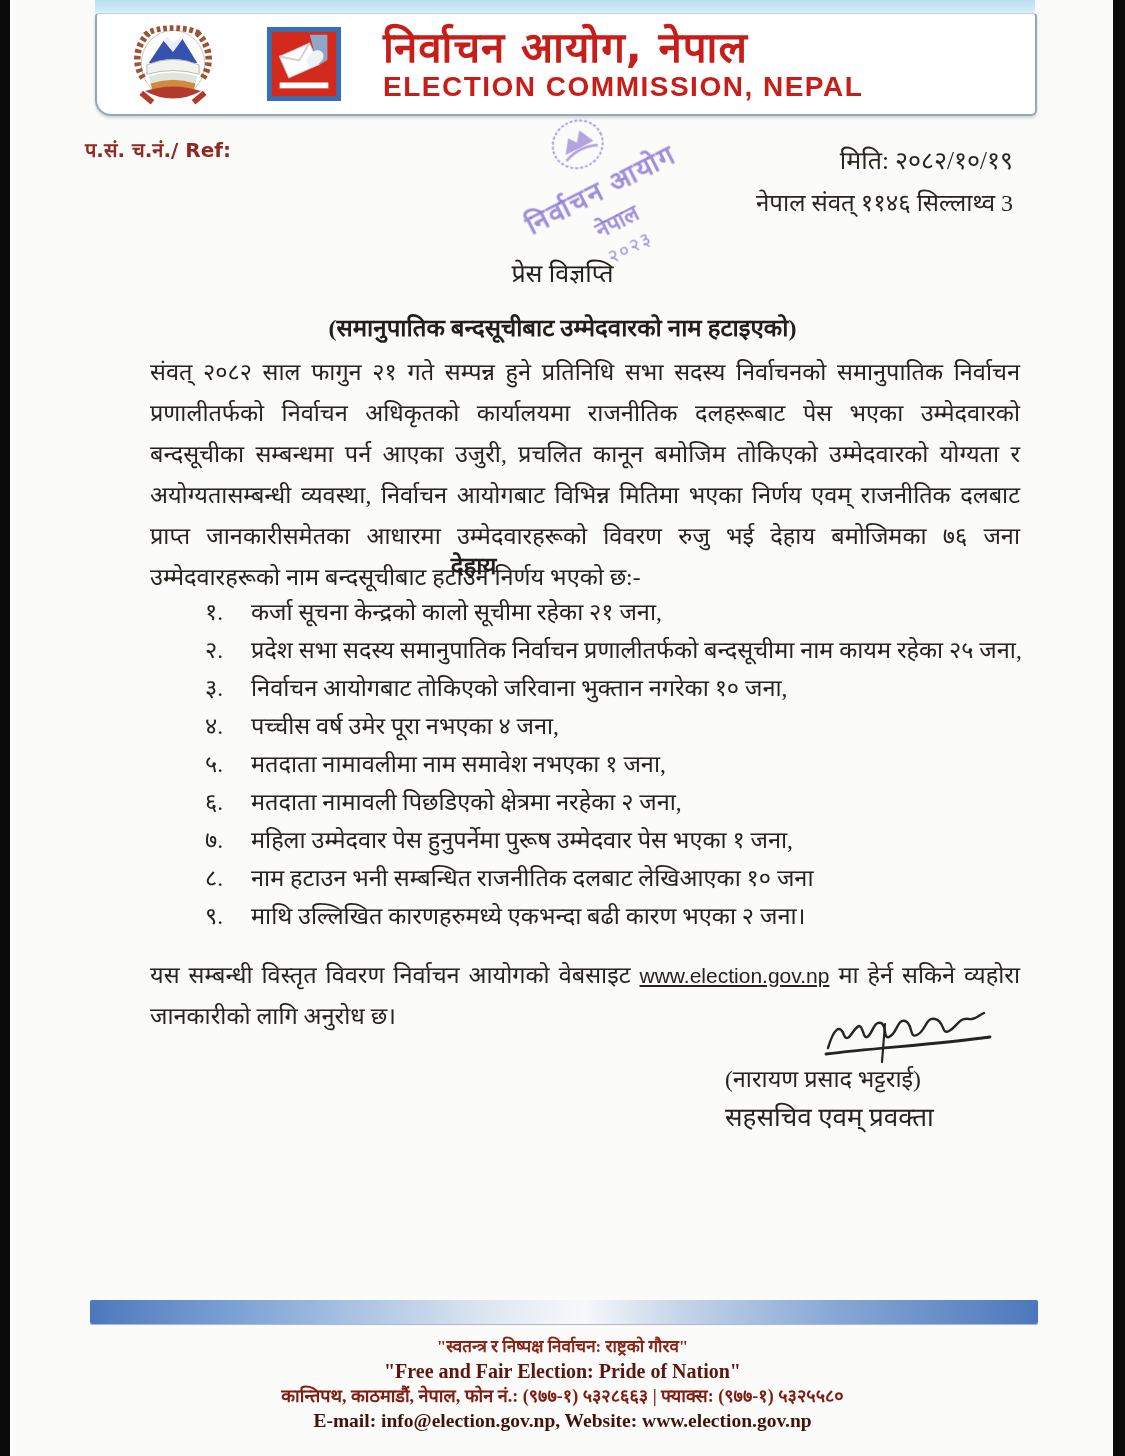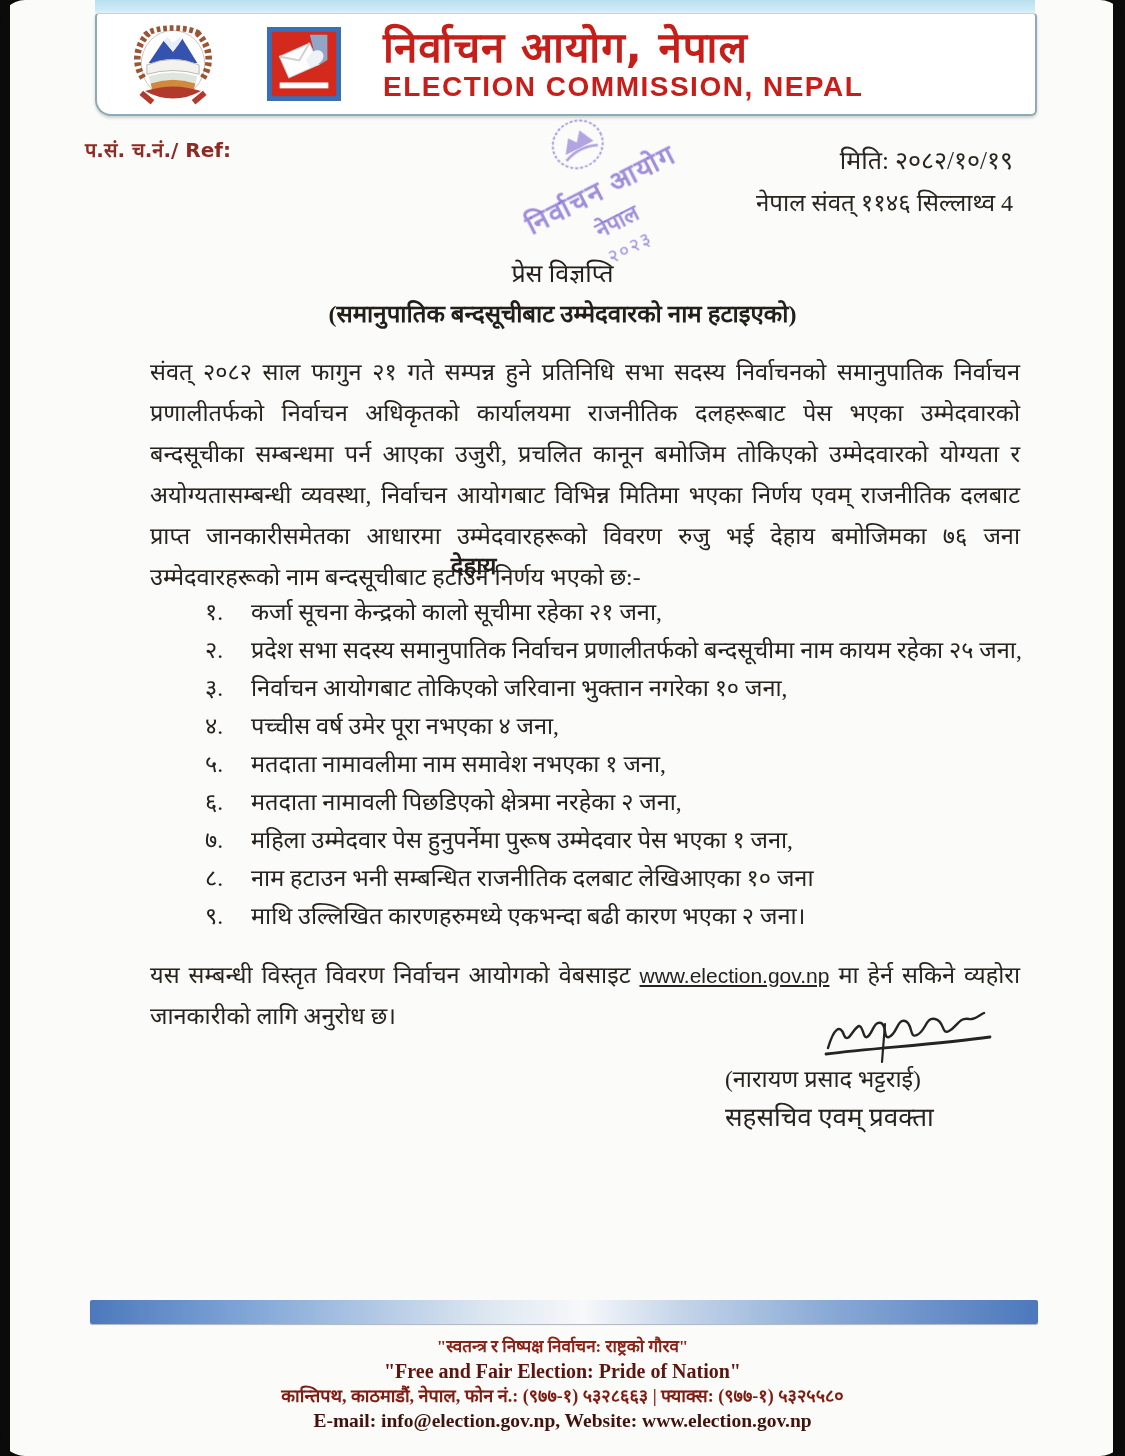--- a/index.html
+++ b/index.html
@@ -1,21 +1,21 @@
 <!DOCTYPE html>
 <html><head>
 <meta charset="utf-8">
 <style>
   html,body{margin:0;padding:0;}
   body{
     width:1125px;height:1456px;position:relative;background:#0b0b0b;
     font-family:"Liberation Serif","DejaVu Serif",serif;
     -webkit-font-smoothing:antialiased;
   }
-  .page{position:absolute;left:0;top:0;width:1125px;height:1456px;overflow:hidden;border-radius:25px;}
+  .page{position:absolute;left:0;top:0;width:1125px;height:1456px;overflow:hidden;}
   .paper{position:absolute;left:10px;top:0;width:1103px;height:1456px;background:#fbfbf9;}
   .edge{position:absolute;top:0;height:1456px;background:#0b0b0b;}
   .edge.left{left:0;width:10px;}
   .edge.right{left:1113px;width:12px;}
 
   
   .header-strip{position:absolute;left:95px;top:0;width:940px;height:14px;
     background:linear-gradient(180deg,#b9e0ef 0%,#cdeaf5 70%,#e8f5fa 100%);}
   .header-card{position:absolute;left:95px;top:13px;width:938px;height:100px;
     background:#ffffff;border:2px solid #8fa9b8;border-top:1px solid #b9d6e2;
@@ -40,21 +40,21 @@
   .stamp{position:absolute;left:505px;top:108px;width:190px;height:160px;
     transform:rotate(-27deg);color:rgba(104,78,200,.62);text-align:center;
     filter:blur(.4px);pointer-events:none;}
   .stamp .s-emblem{width:78px;height:62px;margin:0 auto;}
   .stamp .s1{font-size:27px;font-weight:bold;letter-spacing:2px;}
   .stamp .s2{font-size:22px;font-weight:bold;margin-top:2px;}
   .stamp .s3{font-size:19px;margin-top:2px;letter-spacing:2px;}
 
   .press-title{position:absolute;left:0;top:255px;width:1125px;text-align:center;
     font-size:25px;font-weight:normal;color:#221f1a;}
-  .press-subtitle{position:absolute;left:0;top:296px;width:1125px;text-align:center;
+  .press-subtitle{position:absolute;left:0;top:310px;width:1125px;text-align:center;
     font-size:24px;font-weight:bold;color:#221f1a;}
 
   .intro{position:absolute;left:150px;top:352px;width:870px;font-size:23.5px;
     line-height:41px;text-align:justify;color:#26221d;}
 
   .list-heading{position:absolute;left:0;top:548px;width:947px;text-align:center;
     font-size:24px;font-weight:bold;color:#221f1a;}
 
   .list-wrap{position:absolute;left:205px;top:598px;width:830px;color:#26221d;}
   .list-row{display:flex;margin-bottom:10px;font-size:23.5px;line-height:28px;}
@@ -124,21 +124,21 @@
     </div>
     <div class="head-titles">
       <div class="head-title-np">निर्वाचन आयोग, नेपाल</div>
       <div class="head-title-en">ELECTION COMMISSION, NEPAL</div>
     </div>
   </div>
 
   <div class="ref-line">प.सं. च.नं./ Ref:</div>
   <div class="date-block">
     <div class="date-l1">मिति: २०८२/१०/१९</div>
-    <div class="date-l2">नेपाल संवत् ११४६ सिल्लाथ्व 4</div>
+    <div class="date-l2">नेपाल संवत् ११४६ सिल्लाथ्व 3</div>
   </div>
 
   <div class="stamp">
     <div class="s-emblem">
       <svg viewBox="0 0 80 60" width="78" height="62">
         <ellipse cx="40" cy="30" rx="26" ry="24" fill="none" stroke="rgba(104,78,200,.55)" stroke-width="2" stroke-dasharray="3 2"></ellipse>
         <path d="M24,34 L34,20 L40,28 L48,18 L56,34 Z" fill="rgba(104,78,200,.5)"></path>
         <path d="M22,40 Q40,32 58,40" fill="none" stroke="rgba(104,78,200,.5)" stroke-width="3"></path>
       </svg>
     </div>

